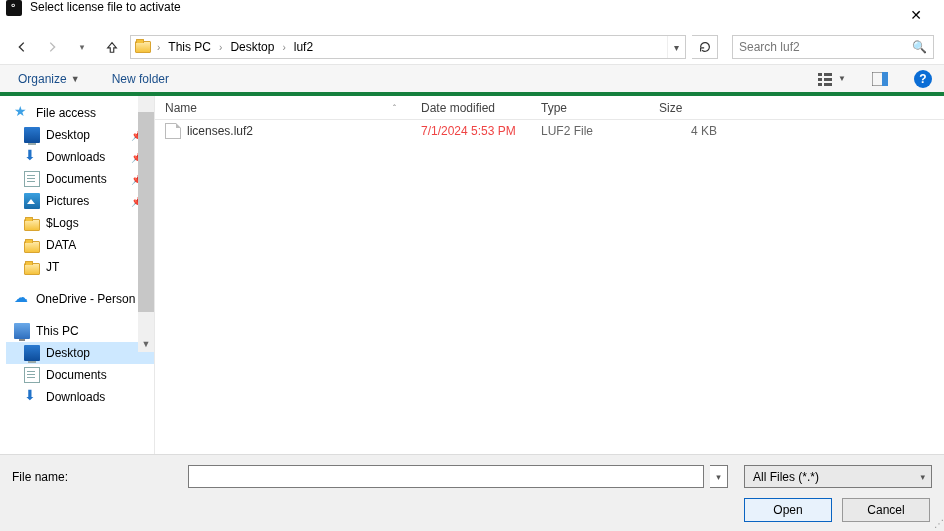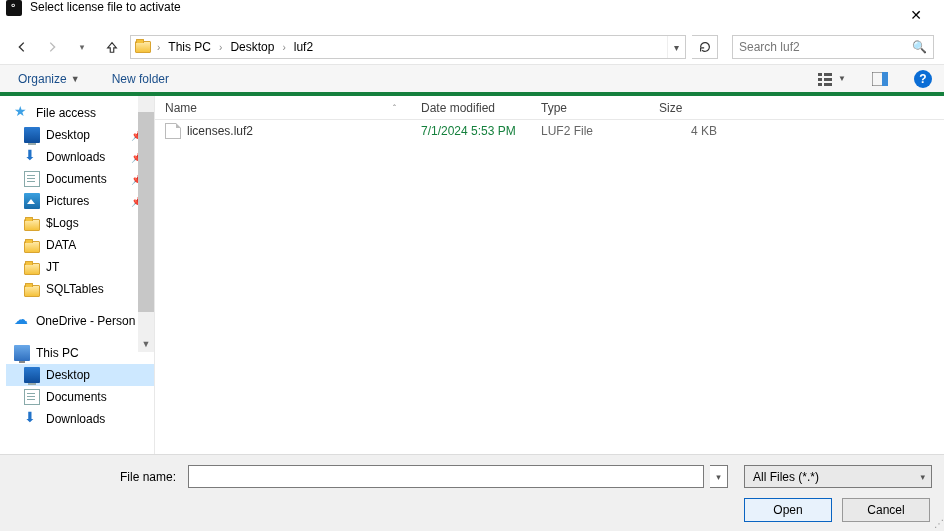--- a/index.html
+++ b/index.html
@@ -244,31 +244,31 @@
   .col-date { flex: 0 0 120px; }
   .col-type { flex: 0 0 118px; }
   .col-size { flex: 0 0 78px; }
   .sortarrow { font-size: 9px; color: #888; margin-left: auto; margin-right: 4px; }
   .row {
     display: flex; height: 22px; align-items: center;
     padding: 4px 0;
   }
   .cell { padding: 0 10px; font-size: 12px; color: #333; }
   .cell-name { flex: 0 0 256px; display:flex; align-items:center; gap:6px; }
-  .cell-date { flex: 0 0 120px; color: #15803d; }
+  .cell-date { flex: 0 0 120px; color: #ef4444; }
   .cell-type { flex: 0 0 118px; color: #666; }
   .cell-size { flex: 0 0 78px; color: #666; text-align: right; }
   
   .bottom {
     background: #f0f0f0;
     border-top: 1px solid #dcdcdc;
     padding: 10px 12px 10px 12px;
   }
   .fnrow { display: flex; align-items: center; gap: 6px; margin-bottom: 10px; }
-  .fnlabel { width: 170px; text-align: right; padding-right: 6px; }
+  .fnlabel { width: 170px; padding-right: 6px; }
   .fninput {
     flex: 1; height: 23px;
     border: 1px solid #7a7a7a;
     background: #fff;
     padding: 0 4px;
     font-size: 12px;
   }
   .fn-drop { width:18px; height:23px; border:1px solid #7a7a7a; border-left:none; background:#fff; display:flex;align-items:center;justify-content:center; font-size:9px; color:#555; }
   .filter {
     width: 188px; height: 23px;
@@ -416,24 +416,20 @@
             <span class="ico ico-folder"></span>
             <span class="lbl">$Logs</span>
           </div>
           <div class="tree-item tree-sub">
             <span class="ico ico-folder"></span>
             <span class="lbl">DATA</span>
           </div>
           <div class="tree-item tree-sub">
             <span class="ico ico-folder"></span>
             <span class="lbl">JT</span>
-          </div>
-          <div class="tree-item tree-sub">
-            <span class="ico ico-folder"></span>
-            <span class="lbl">SQLTables</span>
           </div>
         </div>
 
       <div class="tree-spacer"></div>
       <div class="tree-item tree-group">
         <span class="ico ico-cloud"></span>
         <span class="lbl">OneDrive - Person</span>
       </div>
 
       <div class="tree-spacer"></div>

